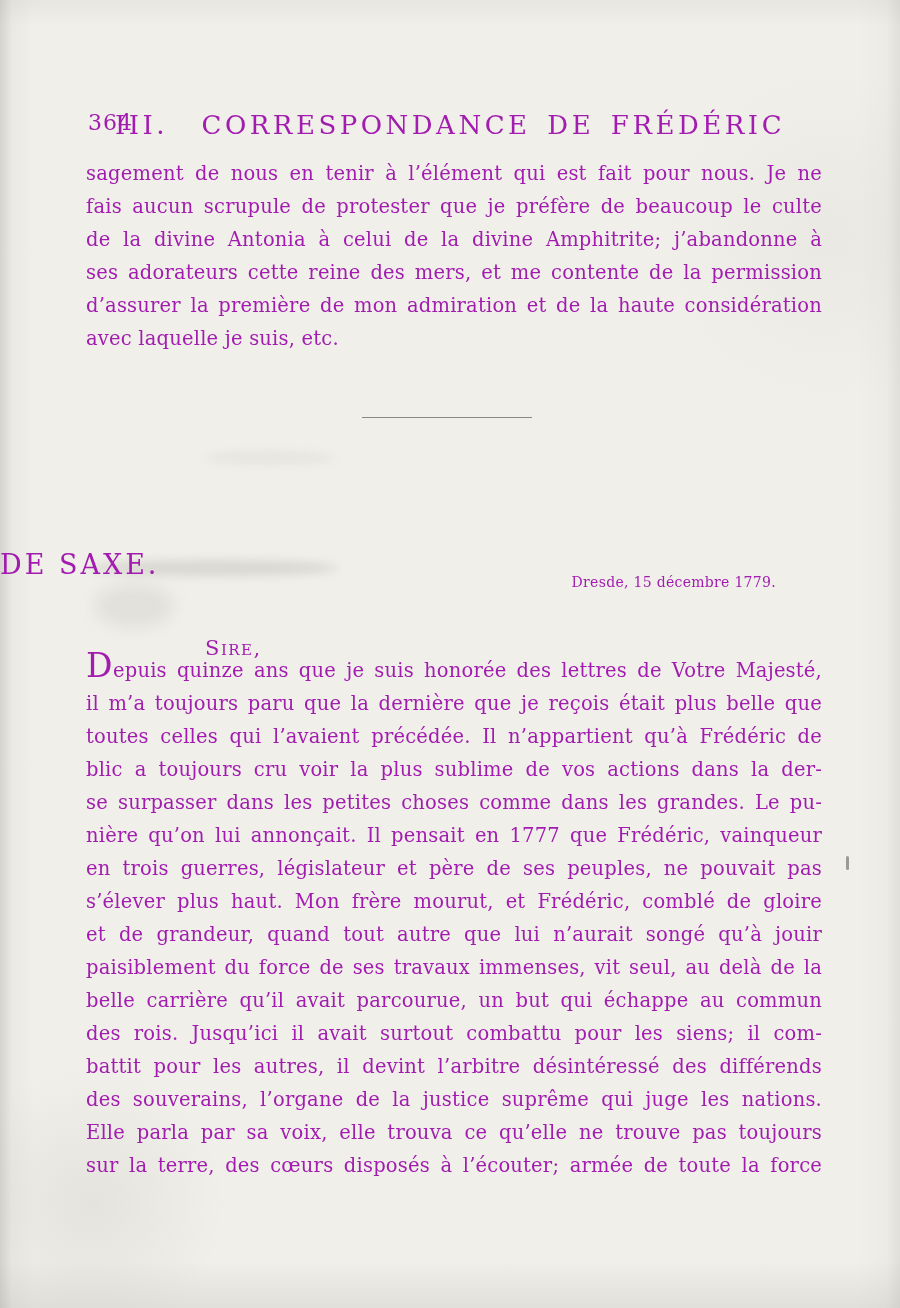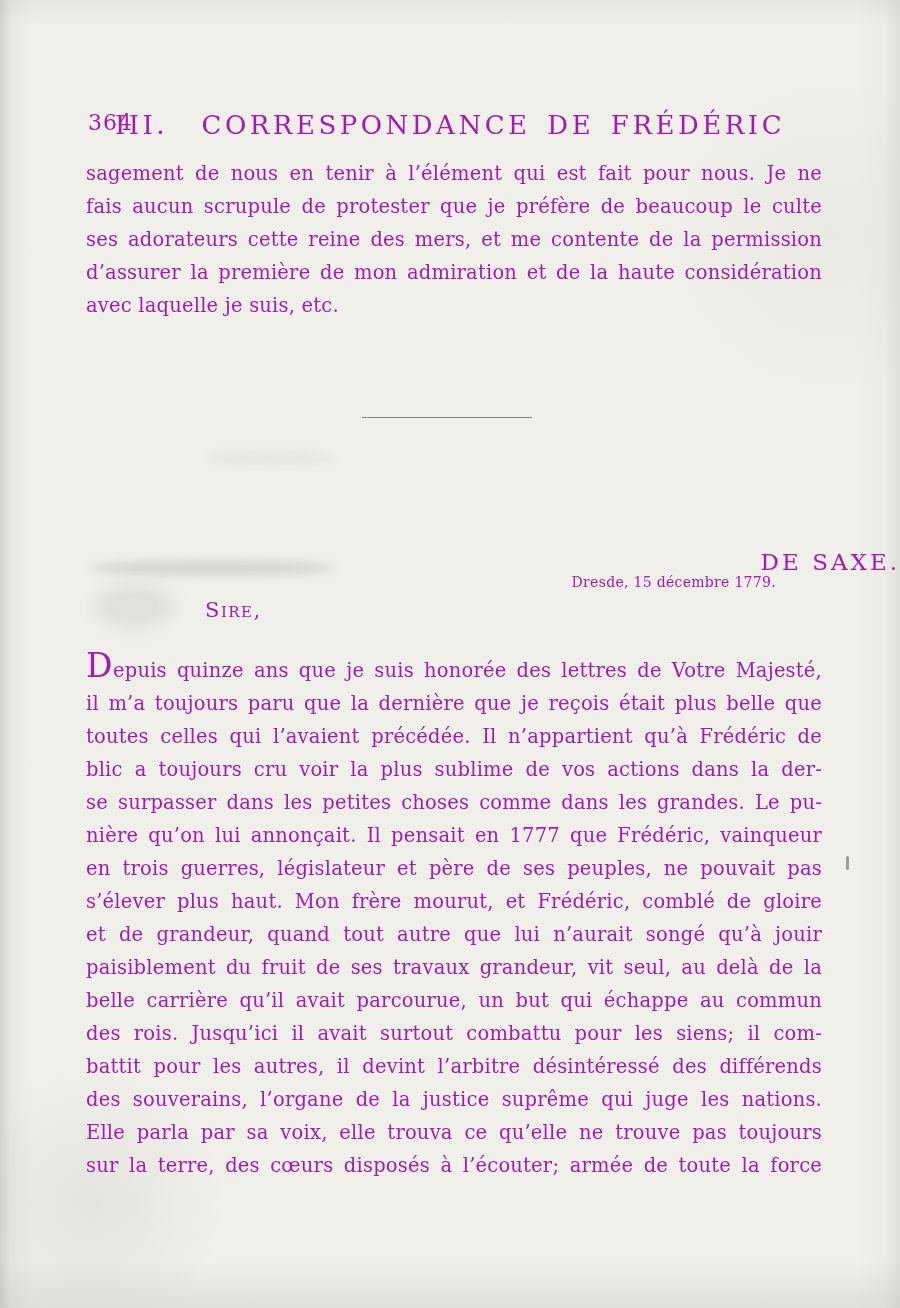--- a/index.html
+++ b/index.html
@@ -51,28 +51,28 @@
     position: absolute; left: 362px; top: 417px; width: 170px; height: 0;
     border-top: 1.5px solid #8b897f;
   }
   .h1 {
     position: absolute; left: 0; top: 505px; width: 100%;
     text-align: center; font-size: 27px; letter-spacing: 3px; white-space: pre;
   }
   .h1 .hnum { font-size: 25px; margin-right: 22px; }
   .h2 {
     position: absolute; left: 0; top: 549px; width: 100%;
-    text-align: right; font-size: 23px; letter-spacing: 3px;
+    text-align: left; font-size: 27px; letter-spacing: 3px;
   }
   .dateline {
     position: absolute; right: 124px; top: 574px;
     font-size: 14px; letter-spacing: 0.3px;
   }
   .salutation {
-    position: absolute; left: 205px; top: 598px;
+    position: absolute; left: 205px; top: 636px;
     font-size: 21px; font-variant: small-caps; letter-spacing: 1.5px;
   }
   .body { top: 654px; }
   .initial { font-size: 33px; line-height: 0; letter-spacing: 0.5px; }
 </style>
 </head>
 <body>
 
 <div class="page">
   <div class="vignette"></div>
@@ -80,20 +80,21 @@
   <div class="smudge s2"></div>
   <div class="smudge s3"></div>
   <div class="tick"></div>
 
   <div class="page-number">364</div>
   <div class="running-title">III.  CORRESPONDANCE DE FRÉDÉRIC</div>
 
   <div class="textblock closing">
       <div class="line">sagement de nous en tenir à l’élément qui est fait pour nous. Je ne</div>
       <div class="line">fais aucun scrupule de protester que je préfère de beaucoup le culte</div>
+      <div class="line">de la divine Antonia à celui de la divine Amphitrite; j’abandonne à</div>
       <div class="line">ses adorateurs cette reine des mers, et me contente de la permission</div>
       <div class="line">d’assurer la première de mon admiration et de la haute considération</div>
       <div class="line">avec laquelle je suis, etc.</div>
     </div>
 
   <div class="divider"></div>
 
   <div class="h2">DE SAXE.</div>
 
   <div class="dateline">Dresde, 15 décembre 1779.</div>
@@ -103,21 +104,21 @@
     <div class="line"><span class="initial">D</span><span>epuis quinze ans que je suis honorée des lettres de Votre Majesté,</span></div>
     <div>
         <div class="line">il m’a toujours paru que la dernière que je reçois était plus belle que</div>
         <div class="line">toutes celles qui l’avaient précédée. Il n’appartient qu’à Frédéric de</div>
         <div class="line">blic a toujours cru voir la plus sublime de vos actions dans la der-</div>
         <div class="line">se surpasser dans les petites choses comme dans les grandes. Le pu-</div>
         <div class="line">nière qu’on lui annonçait. Il pensait en 1777 que Frédéric, vainqueur</div>
         <div class="line">en trois guerres, législateur et père de ses peuples, ne pouvait pas</div>
         <div class="line">s’élever plus haut. Mon frère mourut, et Frédéric, comblé de gloire</div>
         <div class="line">et de grandeur, quand tout autre que lui n’aurait songé qu’à jouir</div>
-        <div class="line">paisiblement du fruit de ses travaux grandeur, vit seul, au delà de la</div>
+        <div class="line">paisiblement du force de ses travaux immenses, vit seul, au delà de la</div>
         <div class="line">belle carrière qu’il avait parcourue, un but qui échappe au commun</div>
         <div class="line">des rois. Jusqu’ici il avait surtout combattu pour les siens; il com-</div>
         <div class="line">battit pour les autres, il devint l’arbitre désintéressé des différends</div>
         <div class="line">des souverains, l’organe de la justice suprême qui juge les nations.</div>
         <div class="line">Elle parla par sa voix, elle trouva ce qu’elle ne trouve pas toujours</div>
         <div class="line">sur la terre, des cœurs disposés à l’écouter; armée de toute la force</div>
       </div>
   </div>
 </div>
 

